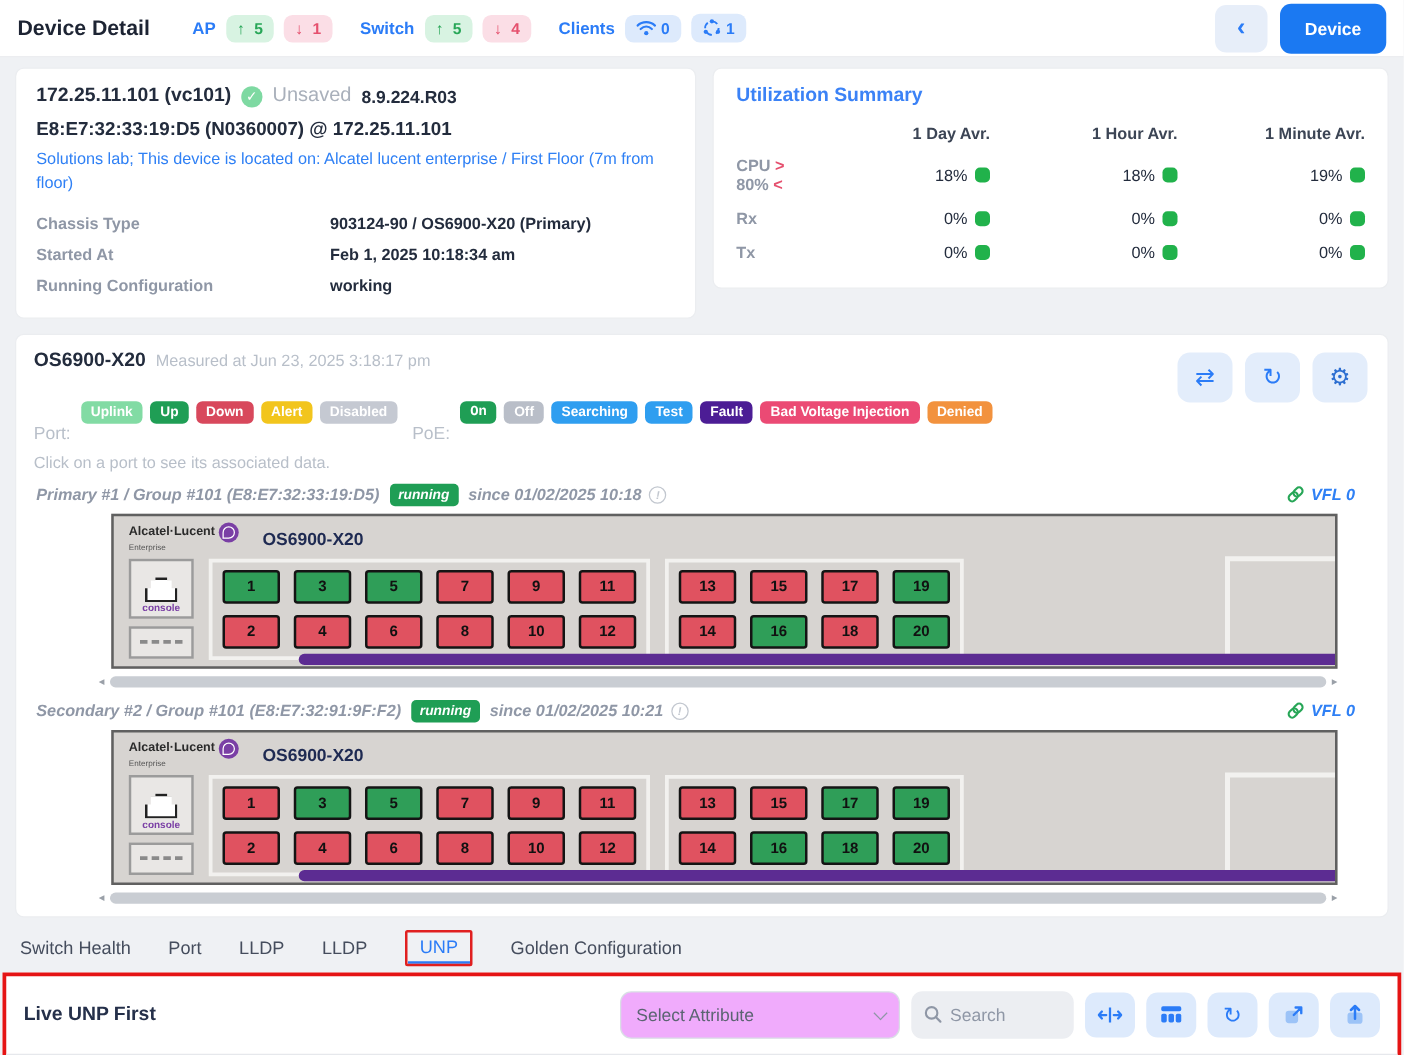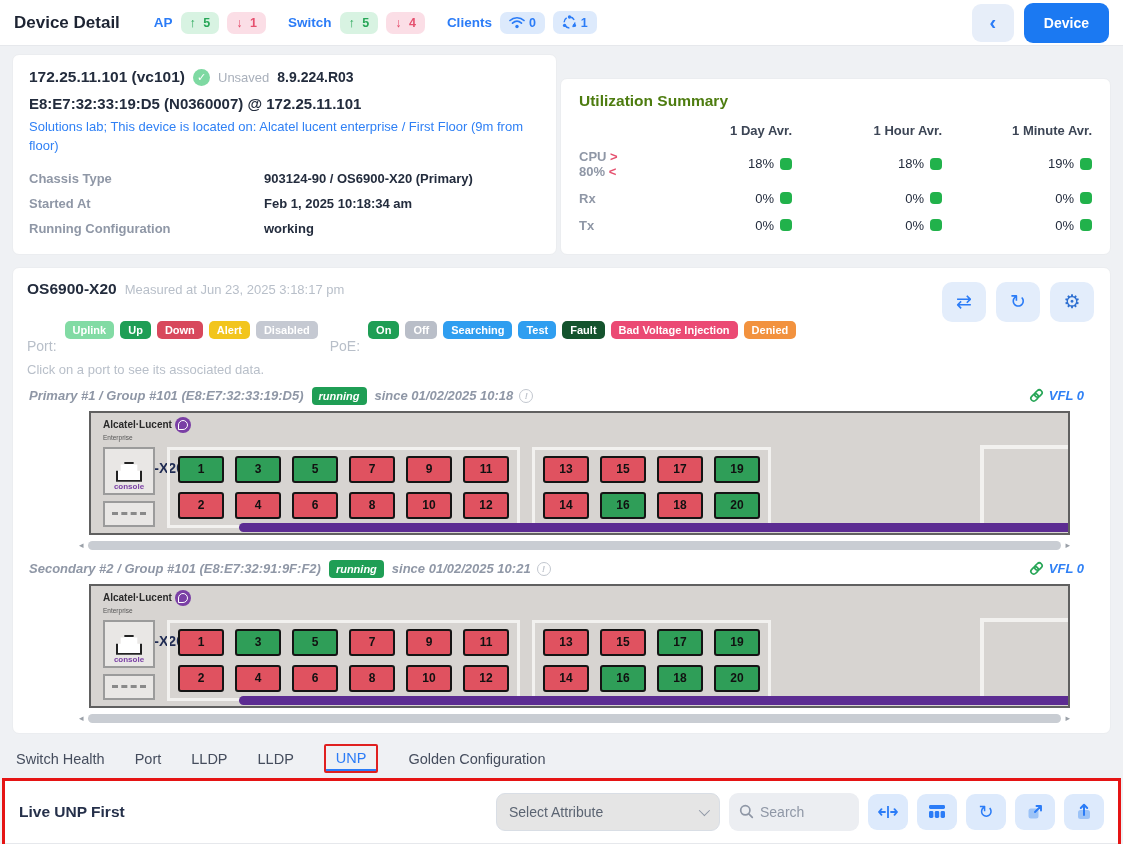--- a/index.html
+++ b/index.html
@@ -25,38 +25,38 @@
   .pill.red   { background: #fbdee6; color: #e5506e; }
   .pill.blue  { background: #ddeafc; color: #2b7cf7; }
   .hdr-right { margin-left: auto; display: flex; align-items: center; gap: 10px; }
   .btn-back { width: 42px; height: 38px; border-radius: 9px; background: #e7eef9;
     color: #2b7cf7; font-size: 20px; font-weight: bold; display: flex; align-items: center;
     justify-content: center; border: none; cursor: pointer; }
   .btn-device { height: 40px; border-radius: 9px; background: #1b79f2; color: #fff;
     font-size: 14px; font-weight: bold; padding: 0 20px; border: none; cursor: pointer; }
 
   
-  .row-cards { display: flex; gap: 3px; padding: 8px 12px 0 12px; align-items: flex-end; }
+  .row-cards { display: flex; gap: 13px; padding: 8px 12px 0 12px; align-items: flex-start; }
   .card { background: #fff; border: 1px solid #ebedf0; border-radius: 7px; }
   .dev-card { width: 545px; padding: 13px 16px; }
   .dev-title-row { display: flex; align-items: center; gap: 8px; }
   .dev-title { font-size: 15.5px; font-weight: bold; color: #232c3d; }
   .chk-badge { width: 17px; height: 17px; border-radius: 50%; background: #7ed9a2;
     color: #fff; font-size: 11px; display: inline-flex; align-items: center; justify-content: center; }
-  .unsaved { color: #a9b0bb; font-size: 13px; }
+  .unsaved { color: #a9b0bb; font-size: 16px; }
   .version { font-size: 14px; font-weight: bold; color: #232c3d; }
   .dev-sub { font-size: 15px; font-weight: bold; color: #232c3d; margin-top: 9px; }
   .dev-loc { font-size: 13px; color: #2f80f5; margin-top: 6px; line-height: 1.45; }
   .dev-fields { margin-top: 10px; }
   .dev-field { display: flex; padding: 5px 0; font-size: 13px; }
   .dev-field .fl { width: 235px; color: #8f97a6; font-weight: bold; }
   .dev-field .fv { font-weight: bold; color: #232c3d; }
 
   .util-card { flex: 1; padding: 13px 18px 15px 18px; }
-  .util-title { font-size: 15.5px; font-weight: bold; color: #4d7c0f; }
+  .util-title { font-size: 15.5px; font-weight: bold; color: #3b82f6; }
   .util-table { width: 100%; margin-top: 8px; border-collapse: collapse; }
   .util-table th { font-size: 13px; color: #3c4555; font-weight: bold; text-align: right; padding: 5px 0; }
   .util-table td { font-size: 13px; padding: 6px 0; }
   .util-lbl { color: #8f97a6; font-weight: bold; text-align: left; }
   .util-lbl .arr { color: #e5506e; font-weight: bold; }
   .util-val { text-align: right; font-weight: normal; color: #232c3d; white-space: nowrap; }
   .okdot { display: inline-block; width: 12px; height: 12px; border-radius: 4px;
     margin-left: 6px; vertical-align: -1.5px; }
 
   
@@ -78,21 +78,21 @@
     border-radius: 4px; padding: 3px 7px; margin-left: 8px; }
   .grp-since { font-size: 13px; font-weight: bold; color: #8f97a6; margin-left: 8px; }
   .info-ic { display: inline-flex; width: 14px; height: 14px; border-radius: 50%;
     border: 1.5px solid #c2c7cf; color: #c2c7cf; font-size: 9px; font-weight: bold;
     align-items: center; justify-content: center; margin-left: 6px; }
   .grp-vfl { margin-left: auto; display: flex; align-items: center; gap: 5px;
     color: #2f80f5; font-size: 13px; font-weight: bold; }
 
   .panel { position: relative; margin: 6px 26px 0 62px; height: 124px;
     background: #d7d4d1; border: 2px solid #606060; overflow: hidden; padding: 4px 0 0 12px; }
-  .p-top { display: flex; align-items: flex-start; gap: 19px; height: 28px; flex-direction: column; }
+  .p-top { display: flex; align-items: center; gap: 19px; height: 28px; }
   .brand { line-height: 1; }
   .brand-main { font-size: 10px; font-weight: bold; color: #2a2a2a; display: flex; align-items: center; gap: 3px; }
   .brand-circle { width: 16px; height: 16px; border-radius: 50%; background: #7a3fa5; display: inline-flex;
     align-items: center; justify-content: center; }
   .brand-circle::after { content: ""; width: 8px; height: 8px; border: 1.6px solid #fff; border-radius: 50% 50% 50% 0; display: block; }
   .brand-sub { font-size: 6.5px; color: #555; margin-top: 2px; }
   .p-model { font-size: 14px; color: #1e2a52; font-weight: 600; }
   .p-body { display: flex; gap: 12px; margin-top: 2px; align-items: flex-start; }
   .console-col { display: flex; flex-direction: column; gap: 6px; width: 52px; }
   .cbox { background: #e9e7e5; border: 2px solid #9b9b9b; height: 48px; display: flex;
@@ -120,21 +120,21 @@
   .tab.active { color: #2b7cf7; border: 2.5px solid #e02020; padding: 4px 10px 5px 10px;
     border-radius: 2px; box-shadow: inset 0 -2px 0 #2b7cf7; }
 
   
   .unp-annot { margin: 4px 2px 0 2px; border: 3px solid #e51414; background: #fff; }
   .unp-head { display: flex; align-items: center; padding: 12px 14px; }
   .unp-title { font-size: 15.5px; font-weight: bold; color: #25304a; }
   .unp-tools { margin-left: auto; display: flex; align-items: center; gap: 9px; }
   .sel-attr { width: 224px; height: 38px; border: 1px solid #d9dee5; border-radius: 9px;
     display: flex; align-items: center; padding: 0 12px; color: #5b6472; font-size: 14px;
-    background: #e5e5e5; cursor: pointer; }
+    background: #f0abfc; cursor: pointer; }
   .sel-chev { margin-left: auto; width: 8px; height: 8px; border-right: 1.8px solid #8f97a6;
     border-bottom: 1.8px solid #8f97a6; transform: rotate(45deg) translateY(-2px); }
   .search-box { width: 130px; height: 38px; background: #eceef2; border-radius: 9px;
     display: flex; align-items: center; padding: 0 10px; gap: 6px; }
   .search-box input { border: none; background: transparent; outline: none; width: 85px;
     font-size: 14px; color: #3c4555; font-family: "Liberation Sans", sans-serif; }
   .search-box input::placeholder { color: #8f97a6; }
   .tbtn { width: 40px; height: 36px; border-radius: 9px; background: #ddeafc; border: none;
     color: #2b7cf7; display: flex; align-items: center; justify-content: center; cursor: pointer; }
 
@@ -190,21 +190,21 @@
 
 <div class="row-cards">
   <div class="card dev-card">
     <div class="dev-title-row">
       <span class="dev-title">172.25.11.101 (vc101)</span>
       <span class="chk-badge">✓</span>
       <span class="unsaved">Unsaved</span>
       <span class="version">8.9.224.R03</span>
     </div>
     <div class="dev-sub">E8:E7:32:33:19:D5 (N0360007) @ 172.25.11.101</div>
-    <div class="dev-loc">Solutions lab; This device is located on: Alcatel lucent enterprise / First Floor (9m from floor)</div>
+    <div class="dev-loc">Solutions lab; This device is located on: Alcatel lucent enterprise / First Floor (7m from floor)</div>
     <div class="dev-fields" id="dev-fields">
         <div class="dev-field">
           <span class="fl">Chassis Type</span>
           <span class="fv">903124-90 / OS6900-X20 (Primary)</span>
         </div>
         <div class="dev-field">
           <span class="fl">Started At</span>
           <span class="fv">Feb 1, 2025 10:18:34 am</span>
         </div>
         <div class="dev-field">
@@ -258,25 +258,25 @@
     <span class="legend-lbl">Port:</span>
     <span id="port-legend" style="display:flex;gap:6px">
         <span class="lg-badge" style="background: rgb(130, 219, 164);">Uplink</span>
         <span class="lg-badge" style="background: rgb(31, 158, 85);">Up</span>
         <span class="lg-badge" style="background: rgb(216, 72, 92);">Down</span>
         <span class="lg-badge" style="background: rgb(242, 197, 29);">Alert</span>
         <span class="lg-badge" style="background: rgb(197, 201, 210);">Disabled</span>
       </span>
     <span class="legend-lbl" style="margin-left:6px">PoE:</span>
     <span id="poe-legend" style="display:flex;gap:6px">
-        <span class="lg-badge" style="background: rgb(31, 158, 85);">On</span>
+        <span class="lg-badge" style="background: rgb(31, 158, 85); font-family: Liberation Mono, monospace;">On</span>
         <span class="lg-badge" style="background: rgb(185, 190, 200);">Off</span>
         <span class="lg-badge" style="background: rgb(47, 158, 240);">Searching</span>
         <span class="lg-badge" style="background: rgb(47, 158, 240);">Test</span>
-        <span class="lg-badge" style="background: #14532d;">Fault</span>
+        <span class="lg-badge" style="background: #4c1d95;">Fault</span>
         <span class="lg-badge" style="background: rgb(235, 74, 116);">Bad Voltage Injection</span>
         <span class="lg-badge" style="background: rgb(242, 146, 62);">Denied</span>
       </span>
   </div>
   <div class="ch-hint">Click on a port to see its associated data.</div>
   <div class="ch-actions">
     <button class="icbtn">
         <span>⇄</span>
       </button>
     <button class="icbtn">

